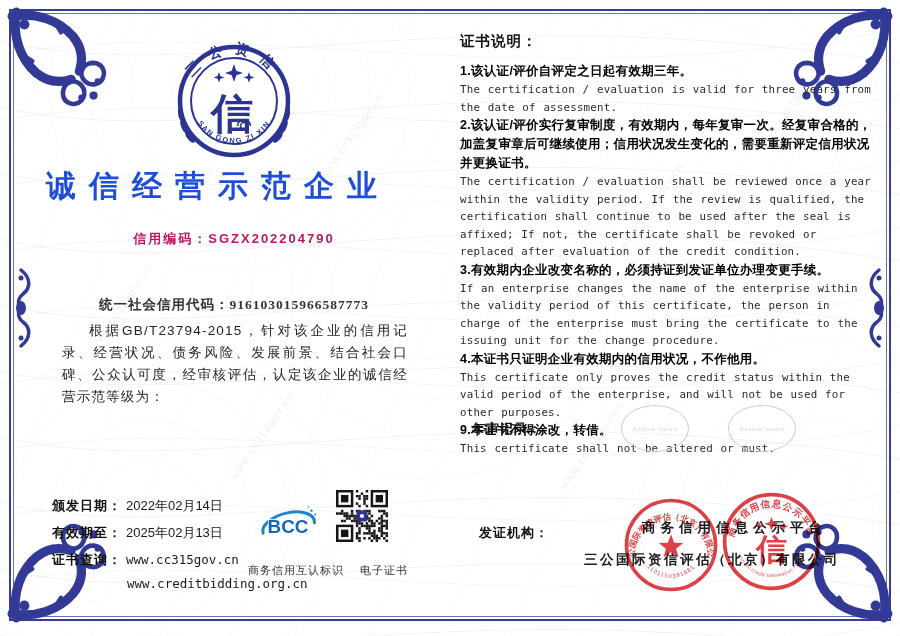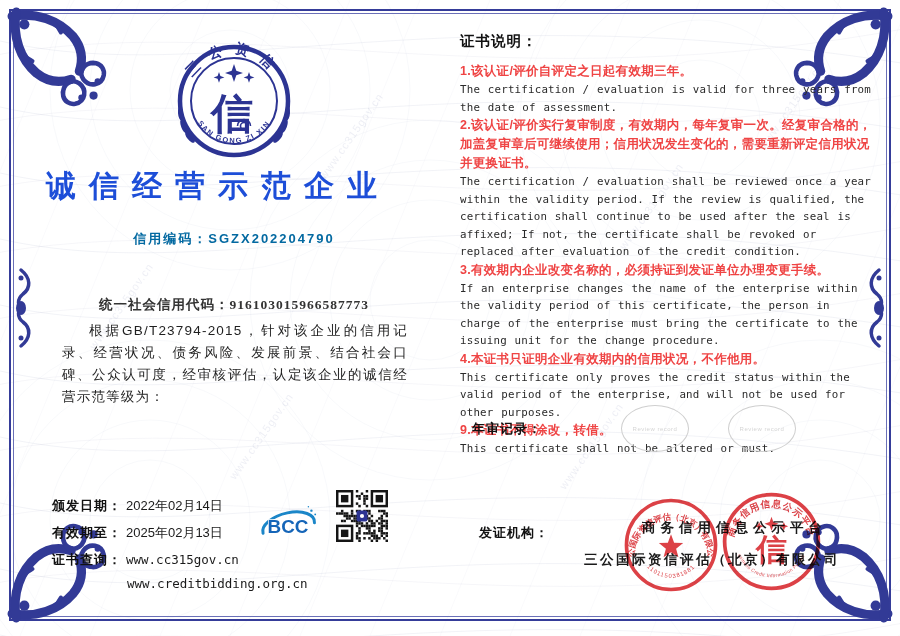--- a/index.html
+++ b/index.html
@@ -22,42 +22,42 @@
   
   #guilloche{position:absolute;left:0;top:0;width:900px;height:636px;pointer-events:none;}
   .wm{position:absolute;font-size:11px;letter-spacing:1px;color:rgba(90,100,160,0.10);
       transform:rotate(-55deg);white-space:nowrap;pointer-events:none;}
   
   .leftcol{position:absolute;left:36px;top:0;width:396px;height:636px;}
   .logo{position:absolute;left:50%;top:38px;transform:translateX(-50%);width:122px;height:126px;}
   .title{position:absolute;top:166px;width:100%;font-size:30px;font-weight:700;
          color:#1d4ed8;letter-spacing:13px;padding-left:10px;box-sizing:border-box;}
   .credit-line{position:absolute;top:230px;width:100%;text-align:center;font-size:13px;
-         color:#0369a1;font-weight:600;letter-spacing:2px;}
+         color:#be185d;font-weight:600;letter-spacing:2px;}
   .uscc-line{position:absolute;top:296px;width:100%;text-align:center;font-size:13.5px;
          color:#333;font-weight:600;letter-spacing:1px;font-family:Liberation Serif, serif;}
   .body-par{position:absolute;top:320px;left:26px;width:346px;font-size:13.5px;line-height:22px;
          letter-spacing:1.2px;text-align:justify;text-indent:2em;color:#1f1f1f;}
   .grade{position:absolute;top:398px;width:100%;text-align:center;font-family:"DejaVu Serif","Liberation Serif",serif;
          font-size:46px;font-weight:700;color:#c9252b;letter-spacing:22px;padding-left:14px;box-sizing:border-box;}
   .meta{position:absolute;left:16px;top:497px;font-size:13px;}
   .meta .row{display:flex;margin-bottom:9px;align-items:baseline;}
   .meta .lab{font-weight:700;color:#111;letter-spacing:1px;white-space:nowrap;}
   .meta .val{margin-left:4px;color:#1a1a1a;}
   .meta .url{font-family:"DejaVu Sans Mono","Liberation Mono",monospace;font-size:12.5px;}
   .meta .row.url2{margin-left:71px;margin-top:-2px;justify-content:flex-end;}
   .bcc{position:absolute;left:218px;top:500px;width:68px;height:50px;}
   .qr{position:absolute;left:300px;top:490px;width:52px;height:52px;}
   .marks{position:absolute;left:212px;top:563px;width:180px;display:flex;font-size:11px;color:#333;letter-spacing:1px;}
   .marks .m2{margin-left:16px;}
   
   .rightcol{position:absolute;left:458px;top:0;width:422px;height:636px;}
   .instr-head{position:absolute;left:2px;top:32px;font-size:14.5px;font-weight:700;letter-spacing:1px;color:#111;text-align:center;}
   .instr{position:absolute;left:2px;top:62px;width:416px;}
-  .instr .zh{font-size:12.5px;font-weight:600;color:#ef4444;line-height:19px;letter-spacing:.3px;}
+  .instr .zh{font-size:12.5px;font-weight:600;color:#000000;line-height:19px;letter-spacing:.3px;}
   .instr .en{font-family:"DejaVu Sans Mono","Liberation Mono",monospace;font-size:10.8px;color:#2a2a2a;
              line-height:17.5px;letter-spacing:.2px;word-spacing:1px;}
   .review-label{position:absolute;left:14px;top:420px;font-size:13px;font-weight:700;letter-spacing:1px;color:#111;}
   .rev-ellipse{position:absolute;top:405px;width:66px;height:45px;border:1px solid #cfcfcf;border-radius:50%;
                display:flex;align-items:center;justify-content:center;}
   .rev-ellipse span{font-size:6px;color:#d5d5d5;letter-spacing:.5px;}
   .rev-1{left:163px;} .rev-2{left:270px;}
   .issuer-label{position:absolute;left:21px;top:524px;font-size:13px;font-weight:700;letter-spacing:1px;color:#111;}
   .issuer-l1{position:absolute;left:184px;top:519px;font-size:13.5px;font-weight:600;letter-spacing:5px;color:#1a1a1a;}
   .issuer-l2{position:absolute;left:126px;top:551px;font-size:13.5px;font-weight:600;letter-spacing:2.5px;color:#1a1a1a;}
@@ -445,20 +445,24 @@
         <rect x="33.6" y="0" width="16.8" height="16.8" fill="#151515"></rect>
         <rect x="36" y="2.4" width="12" height="12" fill="#fff"></rect>
         <rect x="38.4" y="4.8" width="7.199999999999999" height="7.199999999999999" fill="#151515"></rect>
         <rect x="0" y="33.6" width="16.8" height="16.8" fill="#151515"></rect>
         <rect x="2.4" y="36" width="12" height="12" fill="#fff"></rect>
         <rect x="4.8" y="38.4" width="7.199999999999999" height="7.199999999999999" fill="#151515"></rect>
         <rect x="19.92" y="19.92" width="10.56" height="10.56" rx="1.6" fill="#2c3493"></rect>
         <circle cx="25.2" cy="25.2" r="2" fill="#fff"></circle>
       </svg>
 
+    <div class="marks">
+      <span>商务信用互认标识</span>
+      <span class="m2">电子证书</span>
+    </div>
   </div>
 
   <div class="rightcol">
 
     <div class="instr-head">证书说明：</div>
 
     <div class="instr">
       <div>
         <div class="zh">1.该认证/评价自评定之日起有效期三年。</div>
         <div class="en">The certification / evaluation is valid for three years from the date of assessment.</div>

